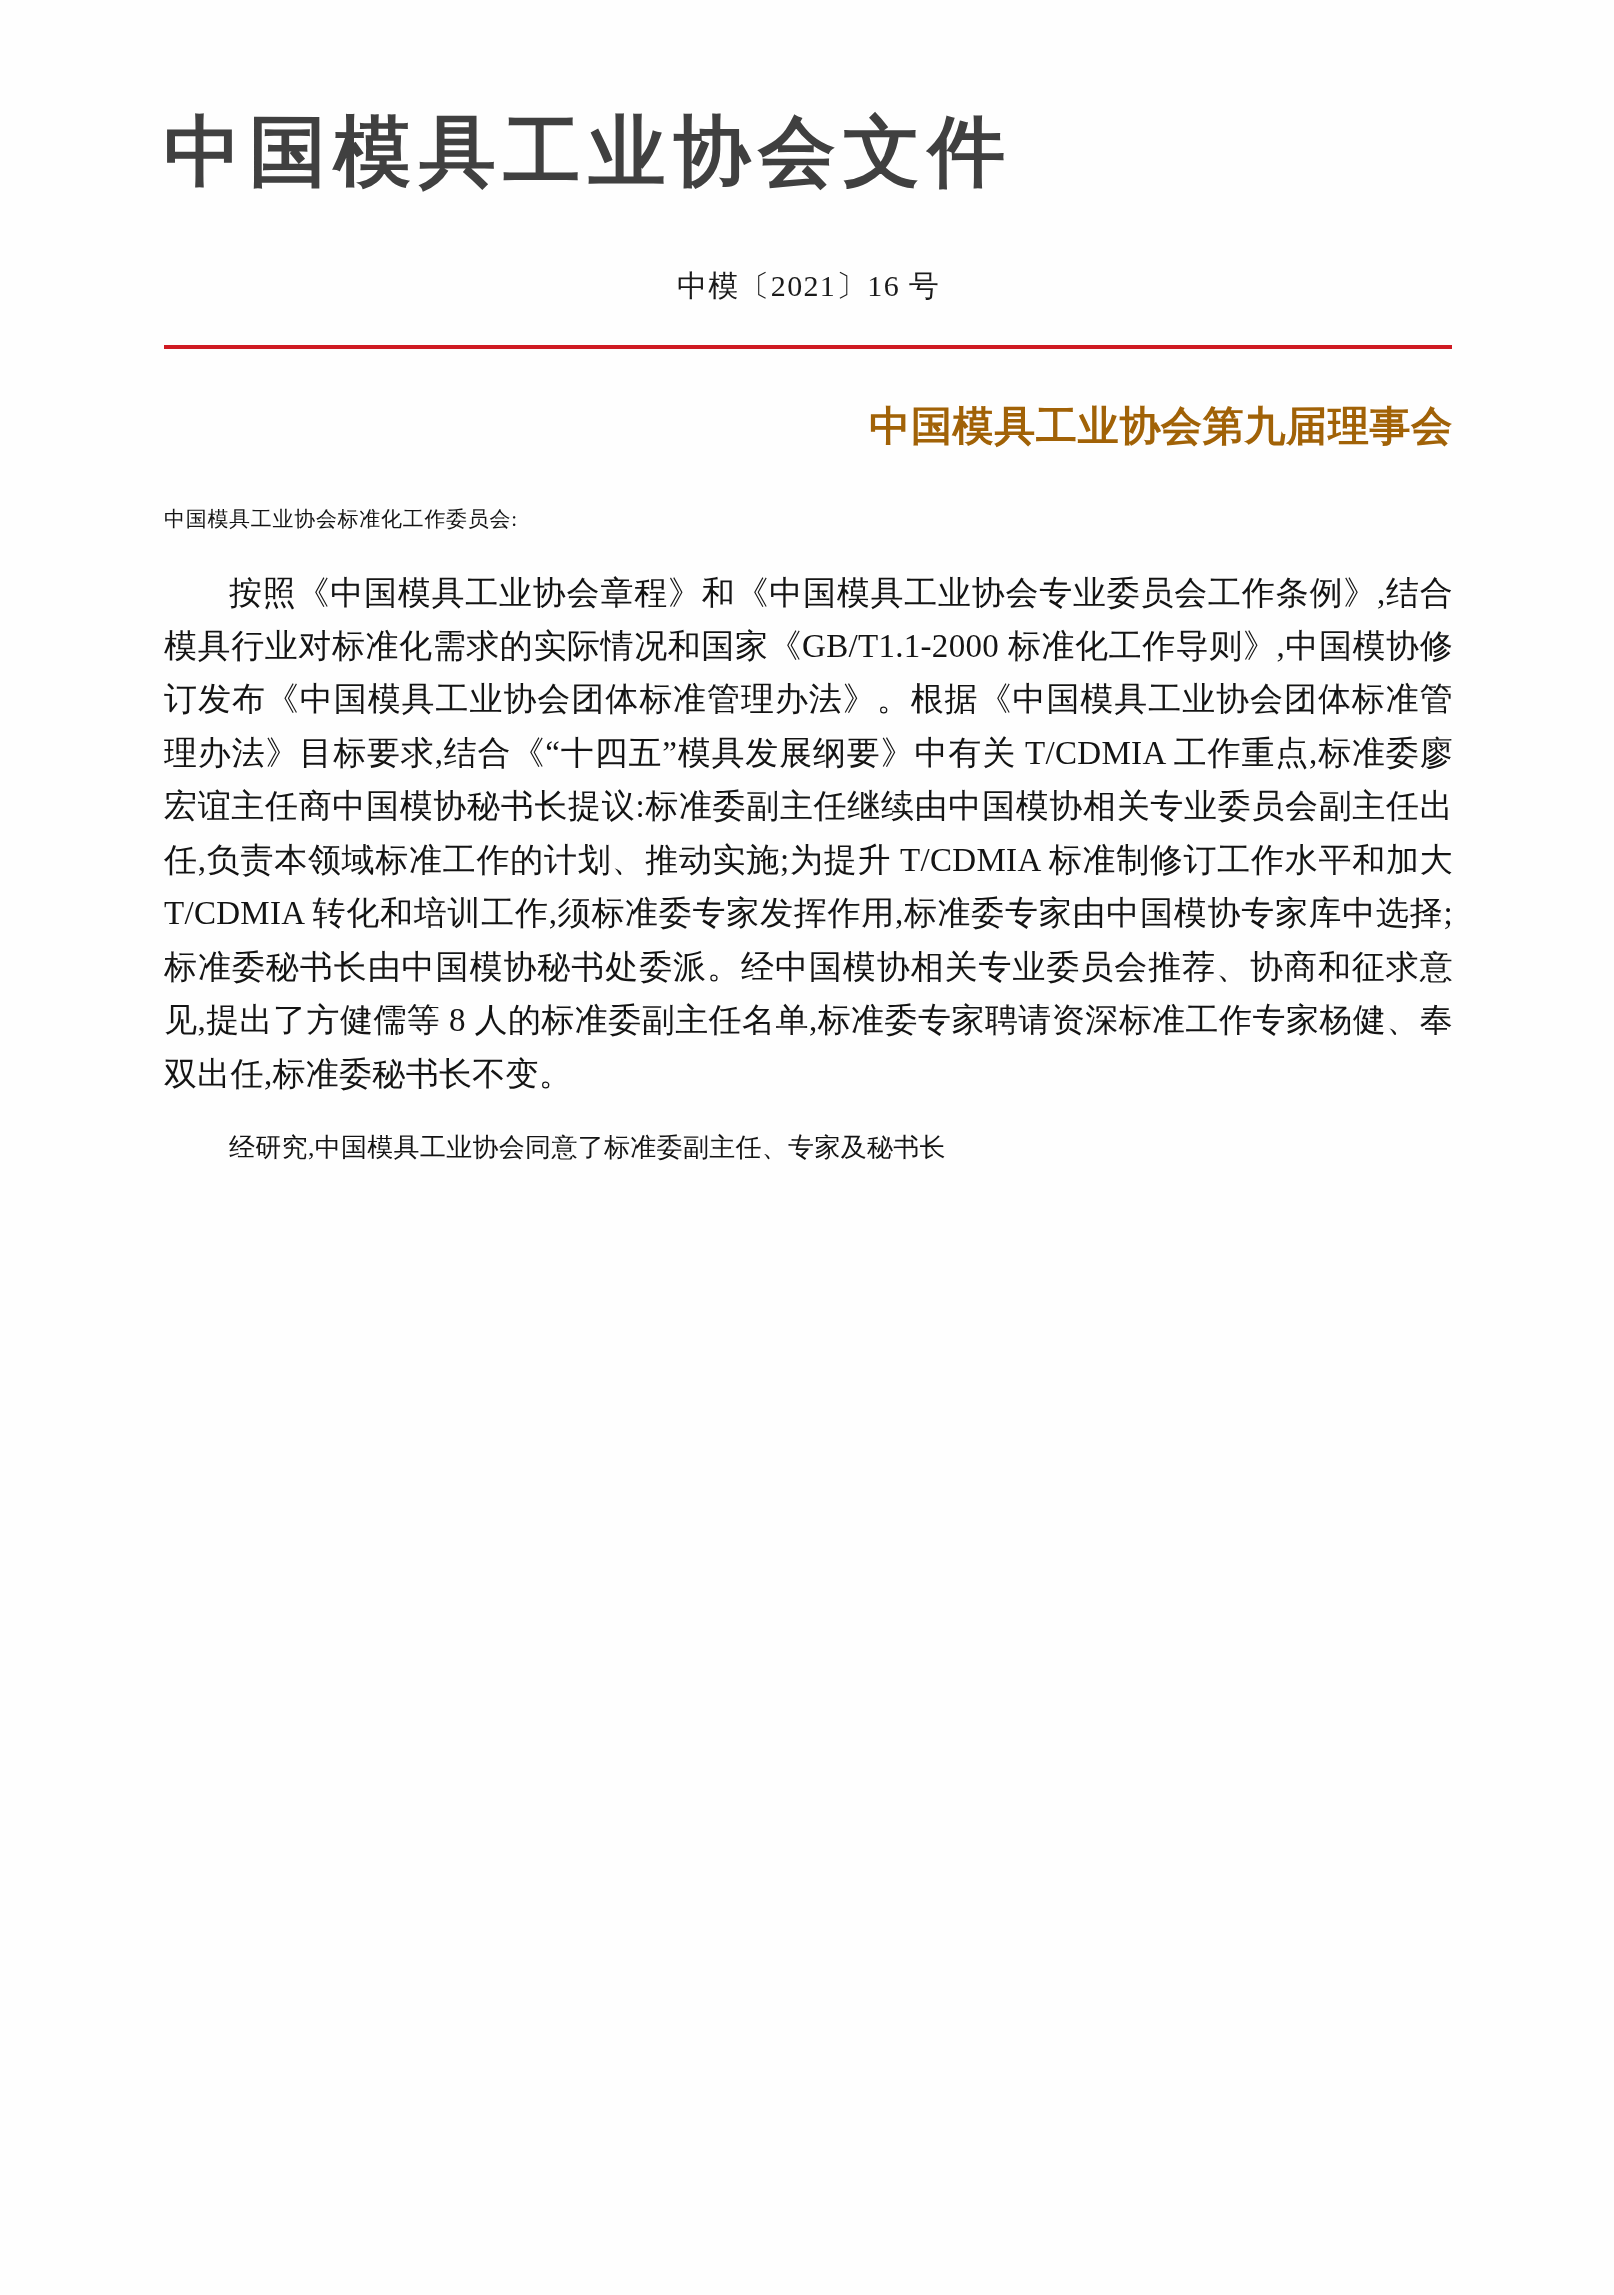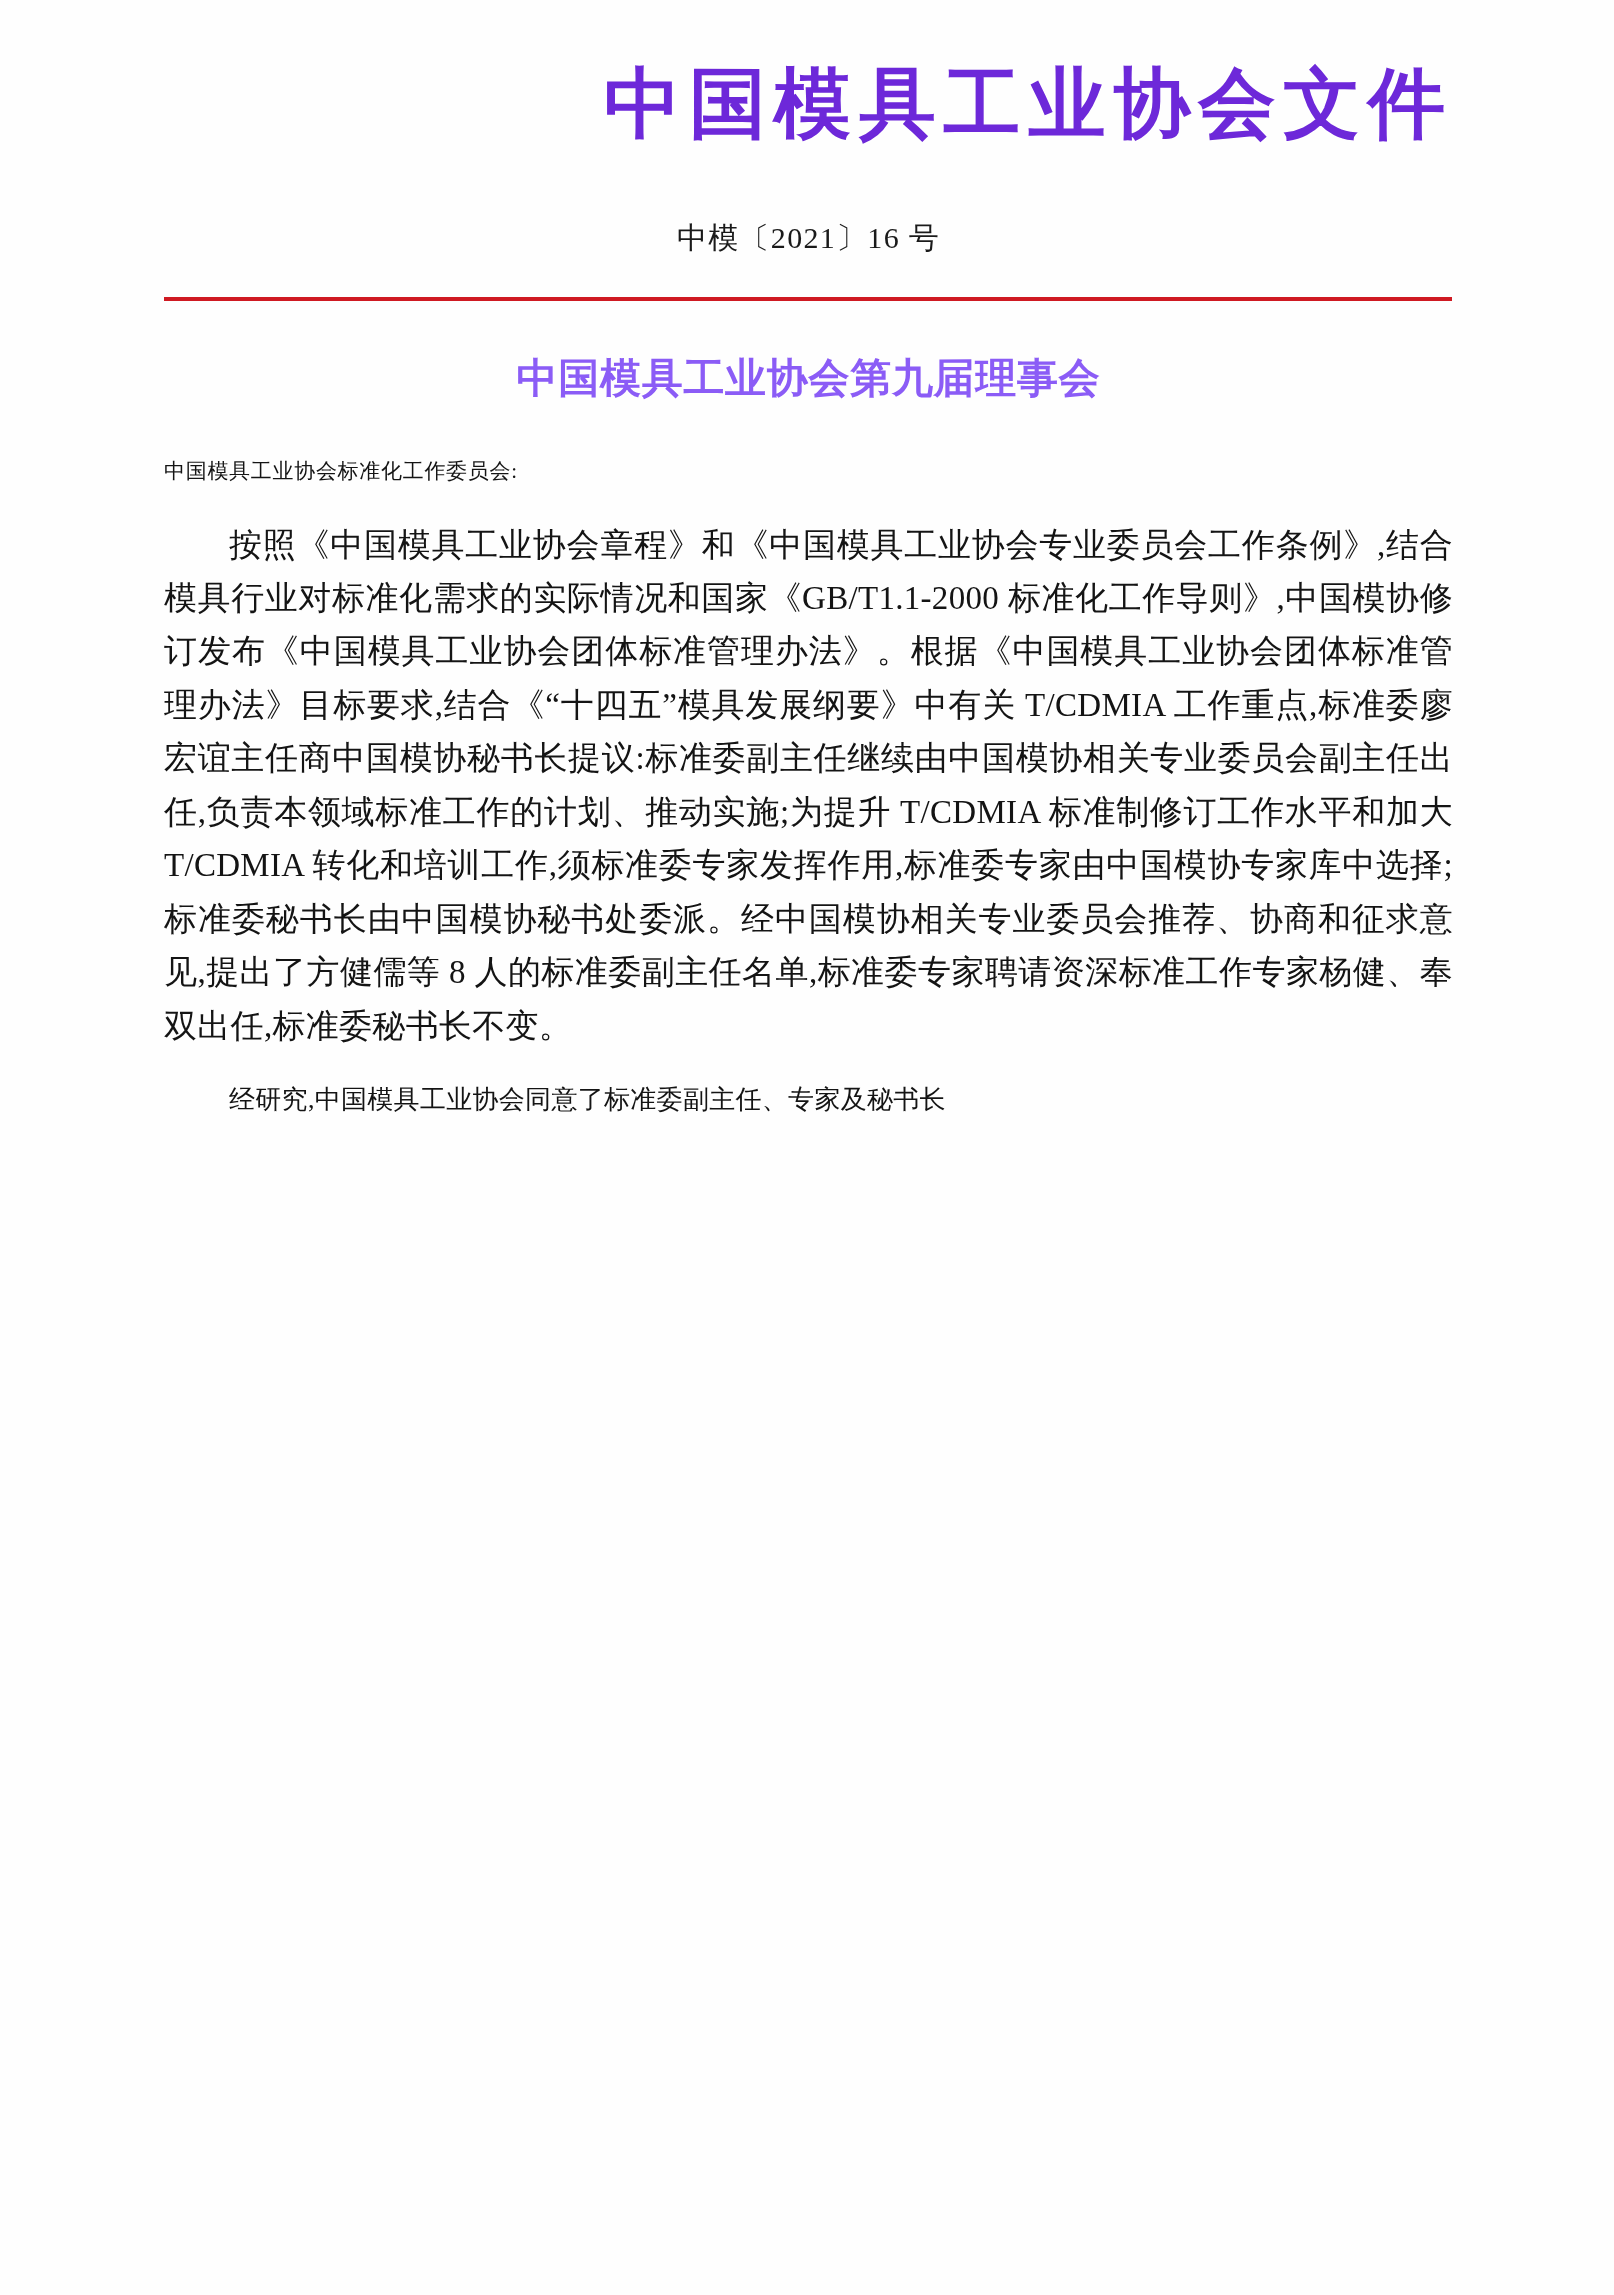--- a/index.html
+++ b/index.html
@@ -26,23 +26,23 @@
     height: 2295px;
     background: #fefefe;
   }
   .content {
     position: absolute;
     left: 164px;
     top: 0;
     width: 1289px;
   }
   .doc-title {
-    margin-top: 61px;
-    text-align: right;
-    color: #6d28d9;
+    margin-top: 109px;
+    text-align: left;
+    color: #404040;
     font-family: "DejaVu Serif", serif;
     font-weight: bold;
     font-size: 77px;
     letter-spacing: 7.9px;
     line-height: 1.1;
     white-space: nowrap;
   }
   .doc-number {
     margin-top: 72px;
     text-align: center;
@@ -51,26 +51,26 @@
     letter-spacing: 1.3px;
   }
   .red-rule {
     margin-top: 38px;
     height: 3.9px;
     background: #cf1a22;
     width: 1288px;
   }
   .subject {
     margin-top: 51px;
-    text-align: center;
+    text-align: right;
     font-family: "DejaVu Serif", serif;
     font-weight: bold;
     font-size: 41px;
     line-height: 1.28;
-    color: #8b5cf6;
+    color: #a16207;
     letter-spacing: 0.7px;
   }
   .subject div {
     white-space: nowrap;
   }
   .salutation {
     margin-top: 52px;
     font-size: 21px;
     line-height: 1.5;
     color: #141414;

